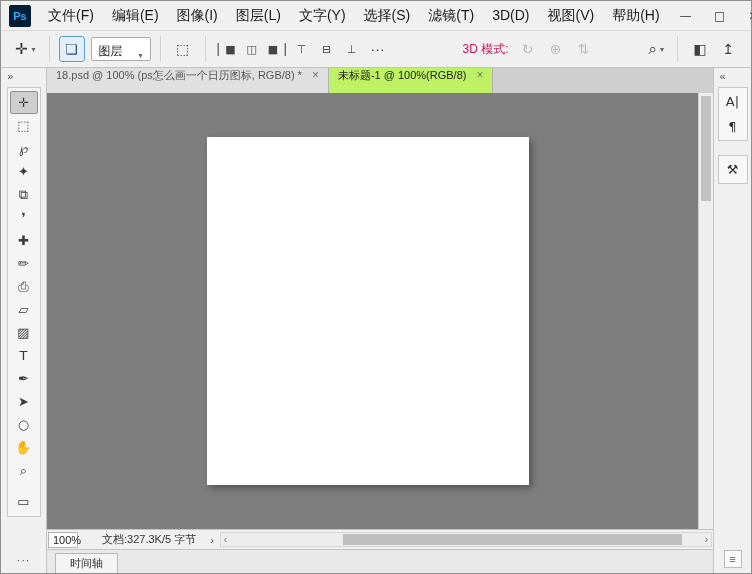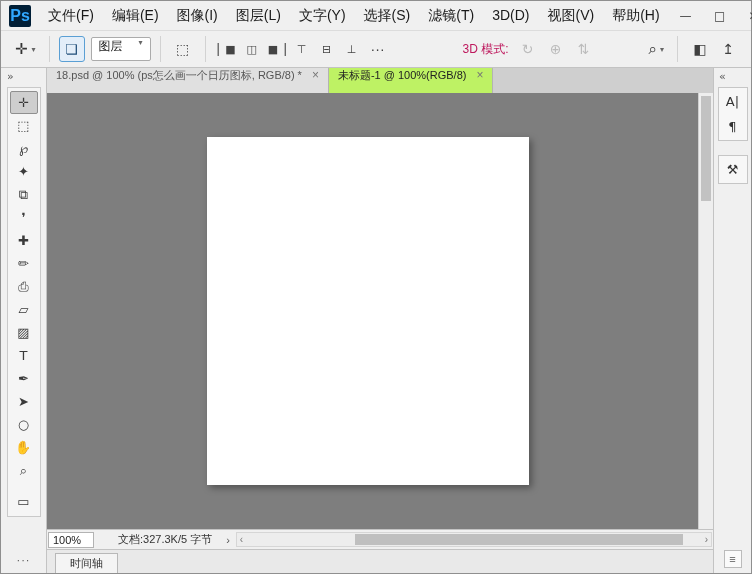--- a/index.html
+++ b/index.html
@@ -2,35 +2,35 @@
 <html><head>
 <meta charset="utf-8">
 <style>
   * { box-sizing: border-box; margin: 0; padding: 0; }
   html, body { width: 752px; height: 574px; overflow: hidden; }
   body { font-family: "Liberation Sans", "DejaVu Sans", sans-serif; font-size: 12px; color: #222; }
   .window { width: 752px; height: 574px; display: flex; flex-direction: column; background: #f0f0f0; border: 1px solid #8f8f8f; }
 
   
   .menubar { height: 30px; flex: 0 0 30px; display: flex; align-items: center; padding-left: 8px; background: #f0f0f0; border-bottom: 1px solid #dcdcdc; }
-  .logo { width: 22px; height: 22px; background: #001e36; color: #31a8ff; font-weight: bold; font-size: 16px; display: flex; align-items: center; justify-content: center; border-radius: 2px; margin-right: 8px; flex: 0 0 22px; text-align: center; }
+  .logo { width: 22px; height: 22px; background: #001e36; color: #31a8ff; font-weight: bold; font-size: 11px; display: flex; align-items: center; justify-content: center; border-radius: 2px; margin-right: 8px; flex: 0 0 22px; text-align: center; }
   .menu-item { padding: 12px 9px; line-height: 29px; font-size: 14px; color: #1a1a1a; white-space: nowrap; cursor: default; }
   .win-controls { margin-left: auto; display: flex; height: 100%; }
   .win-btn { width: 34px; height: 100%; display: flex; align-items: center; justify-content: center; font-size: 12px; color: #444; font-family: "DejaVu Sans", sans-serif; }
 
   
   .optionsbar { height: 37px; flex: 0 0 37px; display: flex; align-items: center; padding: 0 10px; background: #f0f0f0; border-bottom: 1px solid #c3c3c3; gap: 2px; }
   .icon { font-family: "DejaVu Sans", sans-serif; }
   .opt-tool { display: flex; align-items: center; gap: 4px; padding: 0 4px; }
   .opt-tool .t { font-size: 15px; color: #333; }
   .chev { font-size: 8px; color: #666; }
   .sep { width: 1px; height: 26px; background: #d2d2d2; margin: 0 7px; flex: 0 0 1px; }
   .opt-btn { min-width: 26px; height: 26px; display: flex; align-items: center; justify-content: center; font-size: 14px; color: #404040; border-radius: 3px; border: 1px solid transparent; }
   .opt-btn.toggled { background: #e3eef9; border-color: #5a9fd4; color: #1f4e79; }
-  .dropdown { height: 24px; background: #fff; border: 1px solid #ababab; border-radius: 2px; display: flex; align-items: flex-start; gap: 16px; padding: 0 7px; font-size: 12px; color: #222; margin-left: 4px; }
+  .dropdown { height: 24px; background: #fff; border: 1px solid #ababab; border-radius: 2px; display: flex; align-items: flex-end; gap: 16px; padding: 0 7px; font-size: 12px; color: #222; margin-left: 4px; }
   .align-btn { min-width: 23px; height: 24px; display: flex; align-items: center; justify-content: center; font-size: 11px; color: #444; letter-spacing: -1px; }
   .grayed { color: #bcbcbc !important; }
   .label3d { font-size: 12px; color: #be185d; margin: 0 4px 0 70px; white-space: nowrap; }
   .search-cluster { margin-left: auto; display: flex; align-items: center; gap: 3px; padding: 0 4px; }
   .search-cluster .t { font-size: 15px; color: #333; }
 
   
   .main { flex: 1; display: flex; min-height: 0; }
 
   .leftdock { flex: 0 0 46px; width: 46px; background: #f0f0f0; border-right: 1px solid #c3c3c3; display: flex; flex-direction: column; align-items: center; }
@@ -46,21 +46,21 @@
   .tab { display: flex; align-items: flex-start; gap: 10px; padding: 0 9px; font-size: 11px; white-space: nowrap; border-right: 1px solid #b3b3b3; background: #e0e0e0; color: #555; }
   .tab.active { background: #bef264; color: #222; }
   .tab .close { font-size: 12px; color: #777; }
 
   .viewport { flex: 1; background: #7e7e7e; position: relative; min-height: 0; overflow: hidden; }
   .document { position: absolute; left: 160px; top: 44px; width: 322px; height: 348px; background: #ffffff; box-shadow: 3px 3px 7px rgba(0,0,0,0.35); }
   .vscroll { position: absolute; top: 0; right: 0; bottom: 0; width: 15px; background: #eeeeee; border-left: 1px solid #cfcfcf; }
   .vthumb { position: absolute; top: 3px; left: 2px; right: 2px; height: 105px; background: #c2c2c2; }
 
   .statusbar { height: 20px; flex: 0 0 20px; background: #f0f0f0; border-top: 1px solid #c3c3c3; display: flex; align-items: center; font-size: 11px; color: #333; }
-  .zoom-field { width: 46px; height: 16px; background: #fff; border: 1px solid #b3b3b3; font-size: 11px; display: flex; align-items: center; padding-left: 4px; color: #222; margin-left: 1px; }
+  .zoom-field { width: 30px; height: 16px; background: #fff; border: 1px solid #b3b3b3; font-size: 11px; display: flex; align-items: center; padding-left: 4px; color: #222; margin-left: 1px; }
   .docinfo { margin-left: 24px; white-space: nowrap; color: #333; }
   .status-chev { margin-left: 14px; color: #555; font-size: 11px; }
   .hscroll { flex: 1; height: 15px; margin: 0 1px 0 6px; background: #ededed; border: 1px solid #d6d6d6; position: relative; display: flex; align-items: center; justify-content: space-between; padding: 0 3px; }
   .hthumb { position: absolute; left: 25%; width: 69%; top: 1px; bottom: 1px; background: #bfbfbf; }
   .harrow { font-size: 10px; color: #777; z-index: 1; }
 
   .timelinebar { height: 24px; flex: 0 0 24px; background: #e9e9e9; border-top: 1px solid #c3c3c3; display: flex; align-items: flex-end; padding-left: 8px; }
   .timeline-tab { height: 20px; display: flex; align-items: center; padding: 8px 14px; background: #f4f4f4; border: 1px solid #b8b8b8; border-bottom: none; font-size: 11px; color: #333; }
 
   .rightdock { flex: 0 0 38px; width: 38px; background: #f0f0f0; border-left: 1px solid #c3c3c3; display: flex; flex-direction: column; align-items: center; }

